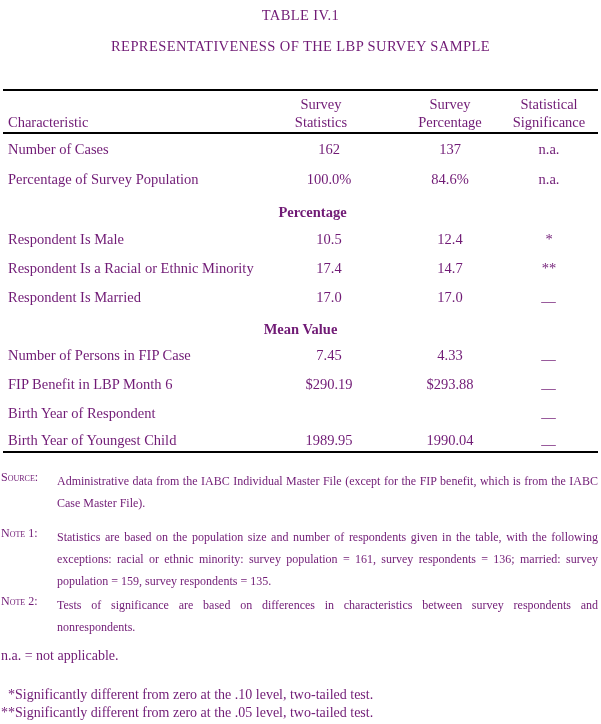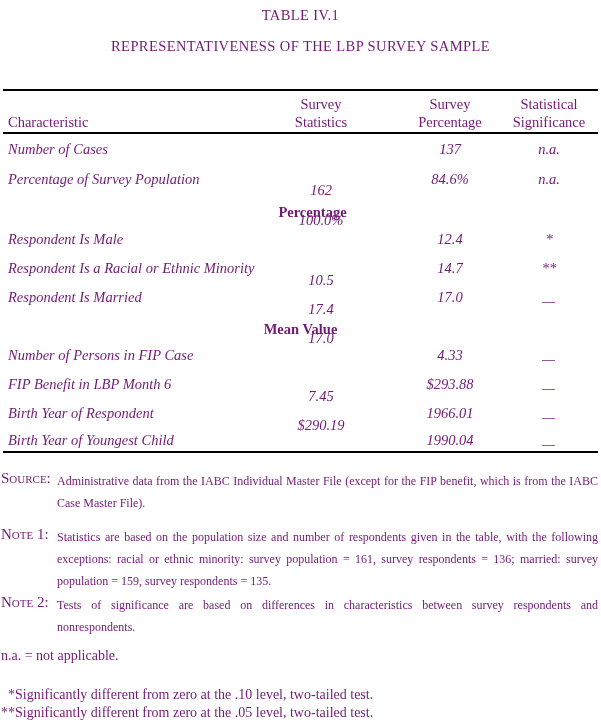--- a/index.html
+++ b/index.html
@@ -15,34 +15,34 @@
   .rule { position:absolute; left:3px; width:595px; height:2px; background:#000; }
 
   
   .hcell { position:absolute; text-align:center; line-height:18px; font-size:14.5px; }
   #hdr-char { left:8px; top:113px; text-align:center; }
   #hdr-pop  { left:251px; top:95px; width:140px; }
   #hdr-resp { left:380px; top:95px; width:140px; }
   #hdr-sig  { left:489px; top:95px; width:120px; }
 
   
-  .trow { position:absolute; left:0; width:521px; height:18px; line-height:16px;font-style:italic; }
+  .trow { position:absolute; left:0; width:521px; height:18px; line-height:16px; }
   .trow .lbl  { position:absolute; left:8px; white-space:nowrap; }
-  .trow .pop  { position:absolute; left:251px; width:140px; text-align:center;margin-top:41px; }
+  .trow .pop  { position:absolute; left:259px; width:140px; text-align:center; }
   .trow .resp { position:absolute; left:380px; width:140px; text-align:center; }
   .trow .sig  { position:absolute; left:489px; width:120px; text-align:center; }
   .trow .sig.dash { top:4px; letter-spacing:1px; }
   .section-row {
     position:absolute; left:0; width:601px; text-align:center;
     font-weight:bold; line-height:16px;
   }
 
   
   .note { position:absolute; left:1px; width:598px; }
-  .note-label { position:absolute; left:0; top:0; font-variant:small-caps; font-size:15px; white-space:nowrap; }
+  .note-label { position:absolute; left:0; top:0; font-variant:small-caps; font-size:12px; white-space:nowrap; }
   .note-text { margin-left:56px; width:541px; text-align:justify; font-size:12px; line-height:22px; }
 
   .na-line { position:absolute; left:1px; top:648px; font-size:14px;text-align:right; }
 
   #footnotes { position:absolute; left:0; top:686px; width:598px; }
   .footnote { display:flex; line-height:18px; font-size:14px; }
   .fn-marker { width:15px; text-align:right; flex:0 0 auto; }
   .fn-text { flex:0 1 auto; }
 </style>
 </head>
@@ -111,25 +111,25 @@
         <span class="sig dash">—</span>
       </div>
       <div class="trow" style="top: 376px;">
         <span class="lbl">FIP Benefit in LBP Month 6</span>
         <span class="pop">$290.19</span>
         <span class="resp">$293.88</span>
         <span class="sig dash">—</span>
       </div>
       <div class="trow" style="top: 405px;">
         <span class="lbl">Birth Year of Respondent</span>
-        <span class="resp">1966.01</span>
         <span class="sig dash">—</span>
       </div>
       <div class="trow" style="top: 432px;">
         <span class="lbl">Birth Year of Youngest Child</span>
+        <span class="pop">1989.95</span>
         <span class="resp">1990.04</span>
         <span class="sig dash">—</span>
       </div>
     </div>
 
   <div class="rule" style="top:451px"></div>
 
   <div class="note" style="top:470px">
     <span class="note-label">Source:</span>
     <div class="note-text">Administrative data from the IABC Individual Master File (except for the FIP benefit, which is from the IABC Case Master File).</div>

